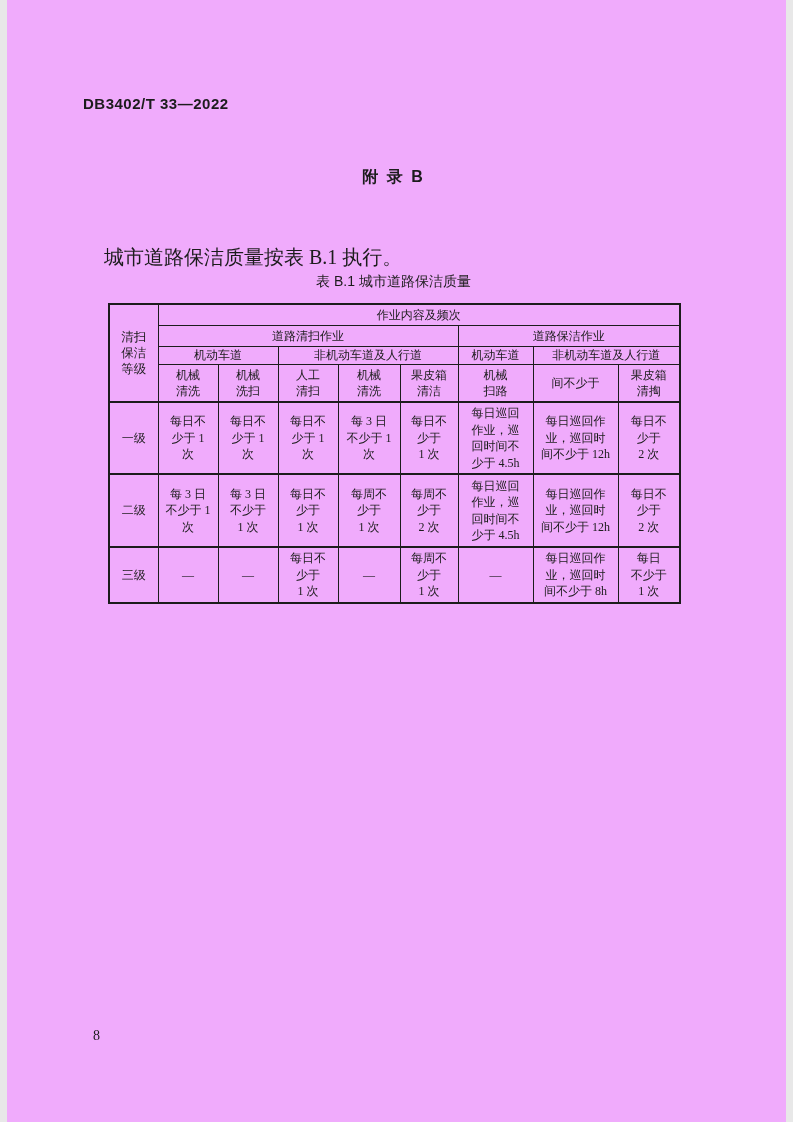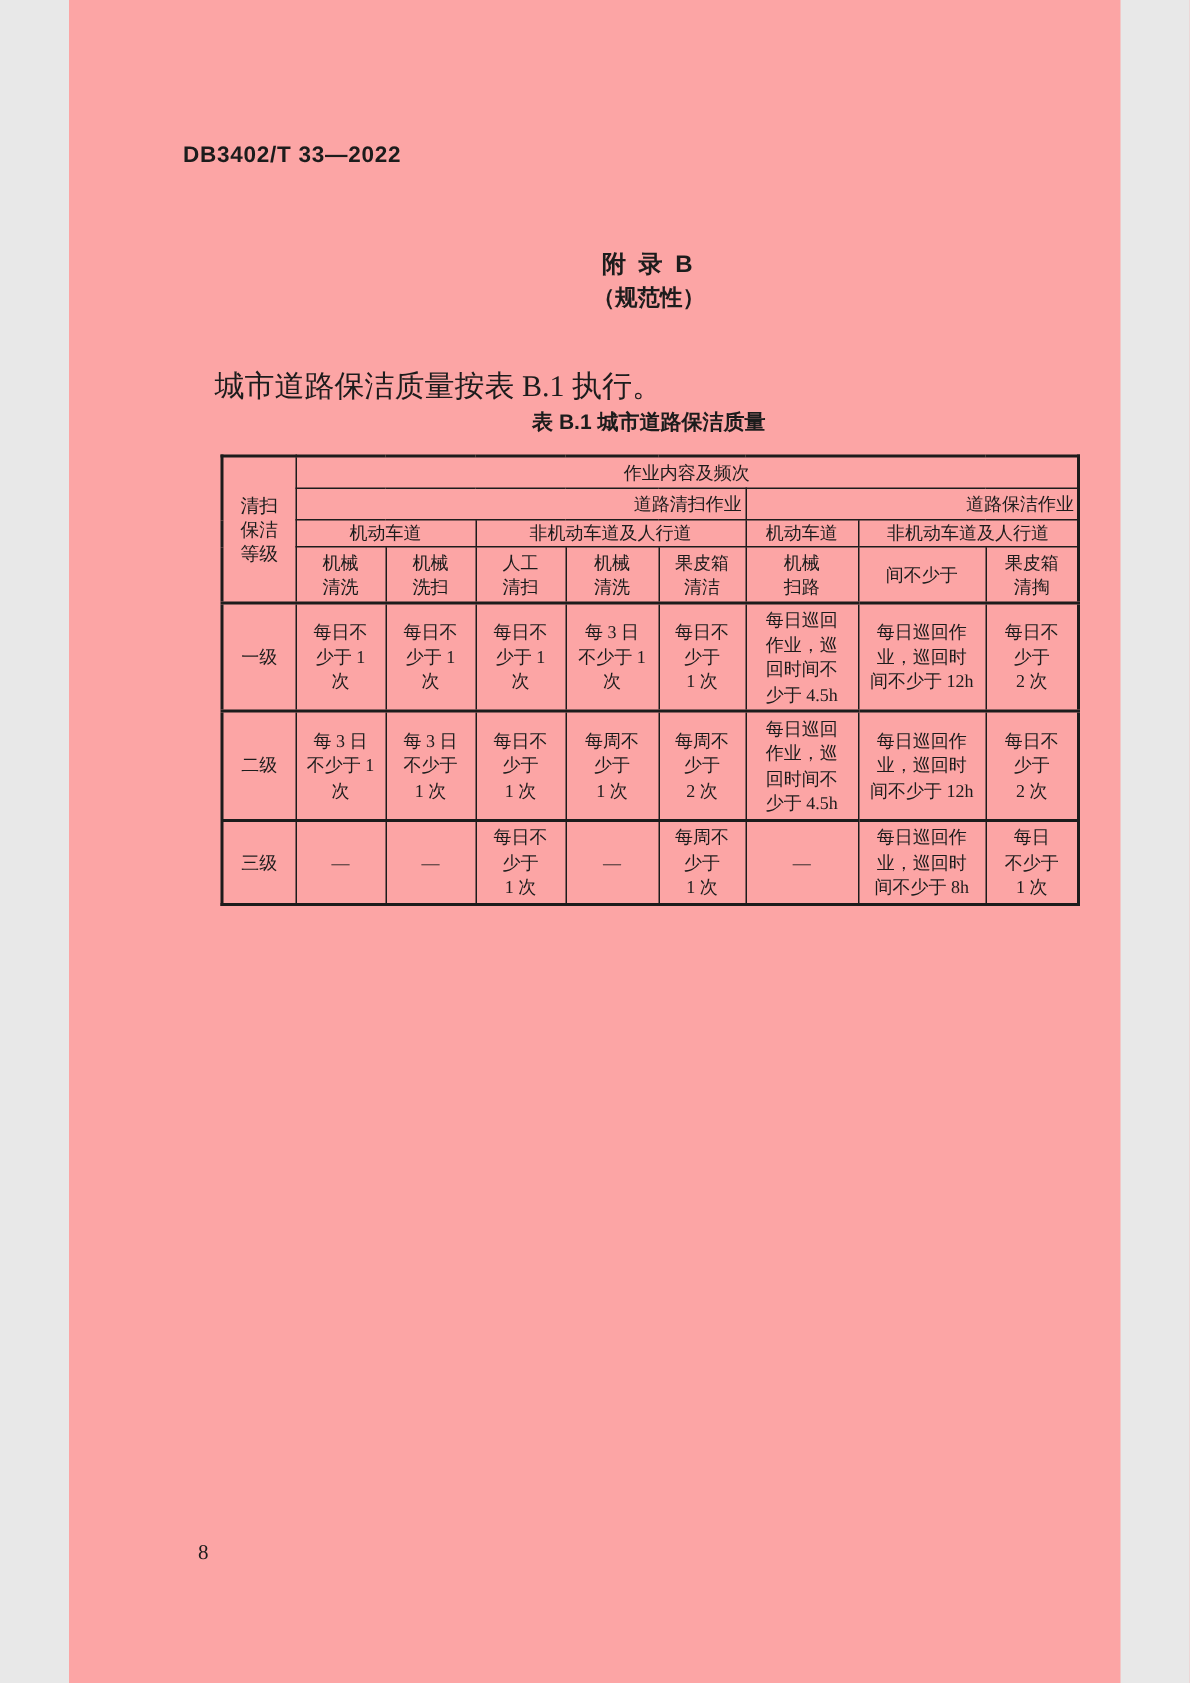--- a/index.html
+++ b/index.html
@@ -1,20 +1,20 @@
 <!DOCTYPE html>
 <html><head>
 <meta charset="utf-8">
 <style>
   html,body { margin:0; padding:0; background:#e8e8e8; }
   .page {
     position:relative;
-    width:701px; height:1122px;
+    width:779px; height:1122px;
     margin:0 auto;
-    background:#fca5a5;
+    background:#f0abfc;
     color:#1c1c1c;
     font-family:"Liberation Serif","DejaVu Serif",serif;
     overflow:hidden;
   }
   .doc-number {
     position:absolute; left:76px; top:95px;
     font-family:"Liberation Sans","DejaVu Sans",sans-serif;
     font-weight:bold; font-size:15px; letter-spacing:0.5px;
   }
   .title-block {
@@ -27,41 +27,41 @@
   .title-block .t2 { font-size:15px; line-height:21px; }
   .title-block .t3 { font-size:15px; line-height:21px; }
   .intro {
     position:absolute; left:97px; top:244px;
     font-size:20px;
   }
   .tbl-caption {
     position:absolute; left:101px; top:273px; width:571px;
     text-align:center;
     font-family:"Liberation Sans","DejaVu Sans",sans-serif;
-    font-weight:bold; font-size:14px;
+    font-weight:normal; font-size:14px;
   }
   table.tbl {
     position:absolute; left:101px; top:303px;
     border-collapse:collapse; table-layout:fixed;
     width:571px;
     border:2px solid #1c1c1c;
   }
   .tbl th, .tbl td {
     border:1px solid #1c1c1c;
     padding:1px 2px;
     font-weight:normal;
     font-size:12px;
     text-align:center;
     vertical-align:middle;
     white-space:pre-line;
     overflow:hidden;
     margin-top:48px;
   }
   .tbl tr.hdr1 th { height:18px; line-height:16px; }
-  .tbl tr.hdr2 th { height:18px; line-height:16px;text-align:right; }
+  .tbl tr.hdr2 th { height:18px; line-height:16px; }
   .tbl tr.hdr3 th { height:15px; line-height:15px; }
   .tbl tr.hdr4 th { height:34px; line-height:16px; }
   .tbl th.corner { line-height:21px; font-size:12.5px; }
   .tbl tr.data > td { border-top-width:2px; line-height:16.5px; }
   .tbl tr.data-1 > td { height:68px; }
   .tbl tr.data-2 > td { height:69px; }
   .tbl tr.data-3 > td { height:52px; }
   .page-number {
     position:absolute; left:86px; top:1028px;
     font-size:14px;
@@ -69,21 +69,20 @@
 </style>
 </head>
 <body>
 
 <div class="page">
 
   <div class="doc-number">DB3402/T 33—2022</div>
 
   <div class="title-block">
     <div class="t1">附 录 B</div>
-    <div class="t2">（规范性）</div>
   </div>
 
   <div class="intro">城市道路保洁质量按表 B.1 执行。</div>
 
   <div class="tbl-caption">表 B.1 城市道路保洁质量</div>
 
   <table class="tbl">
     <colgroup>
       <col style="width:49px">
         <col style="width:60px">

